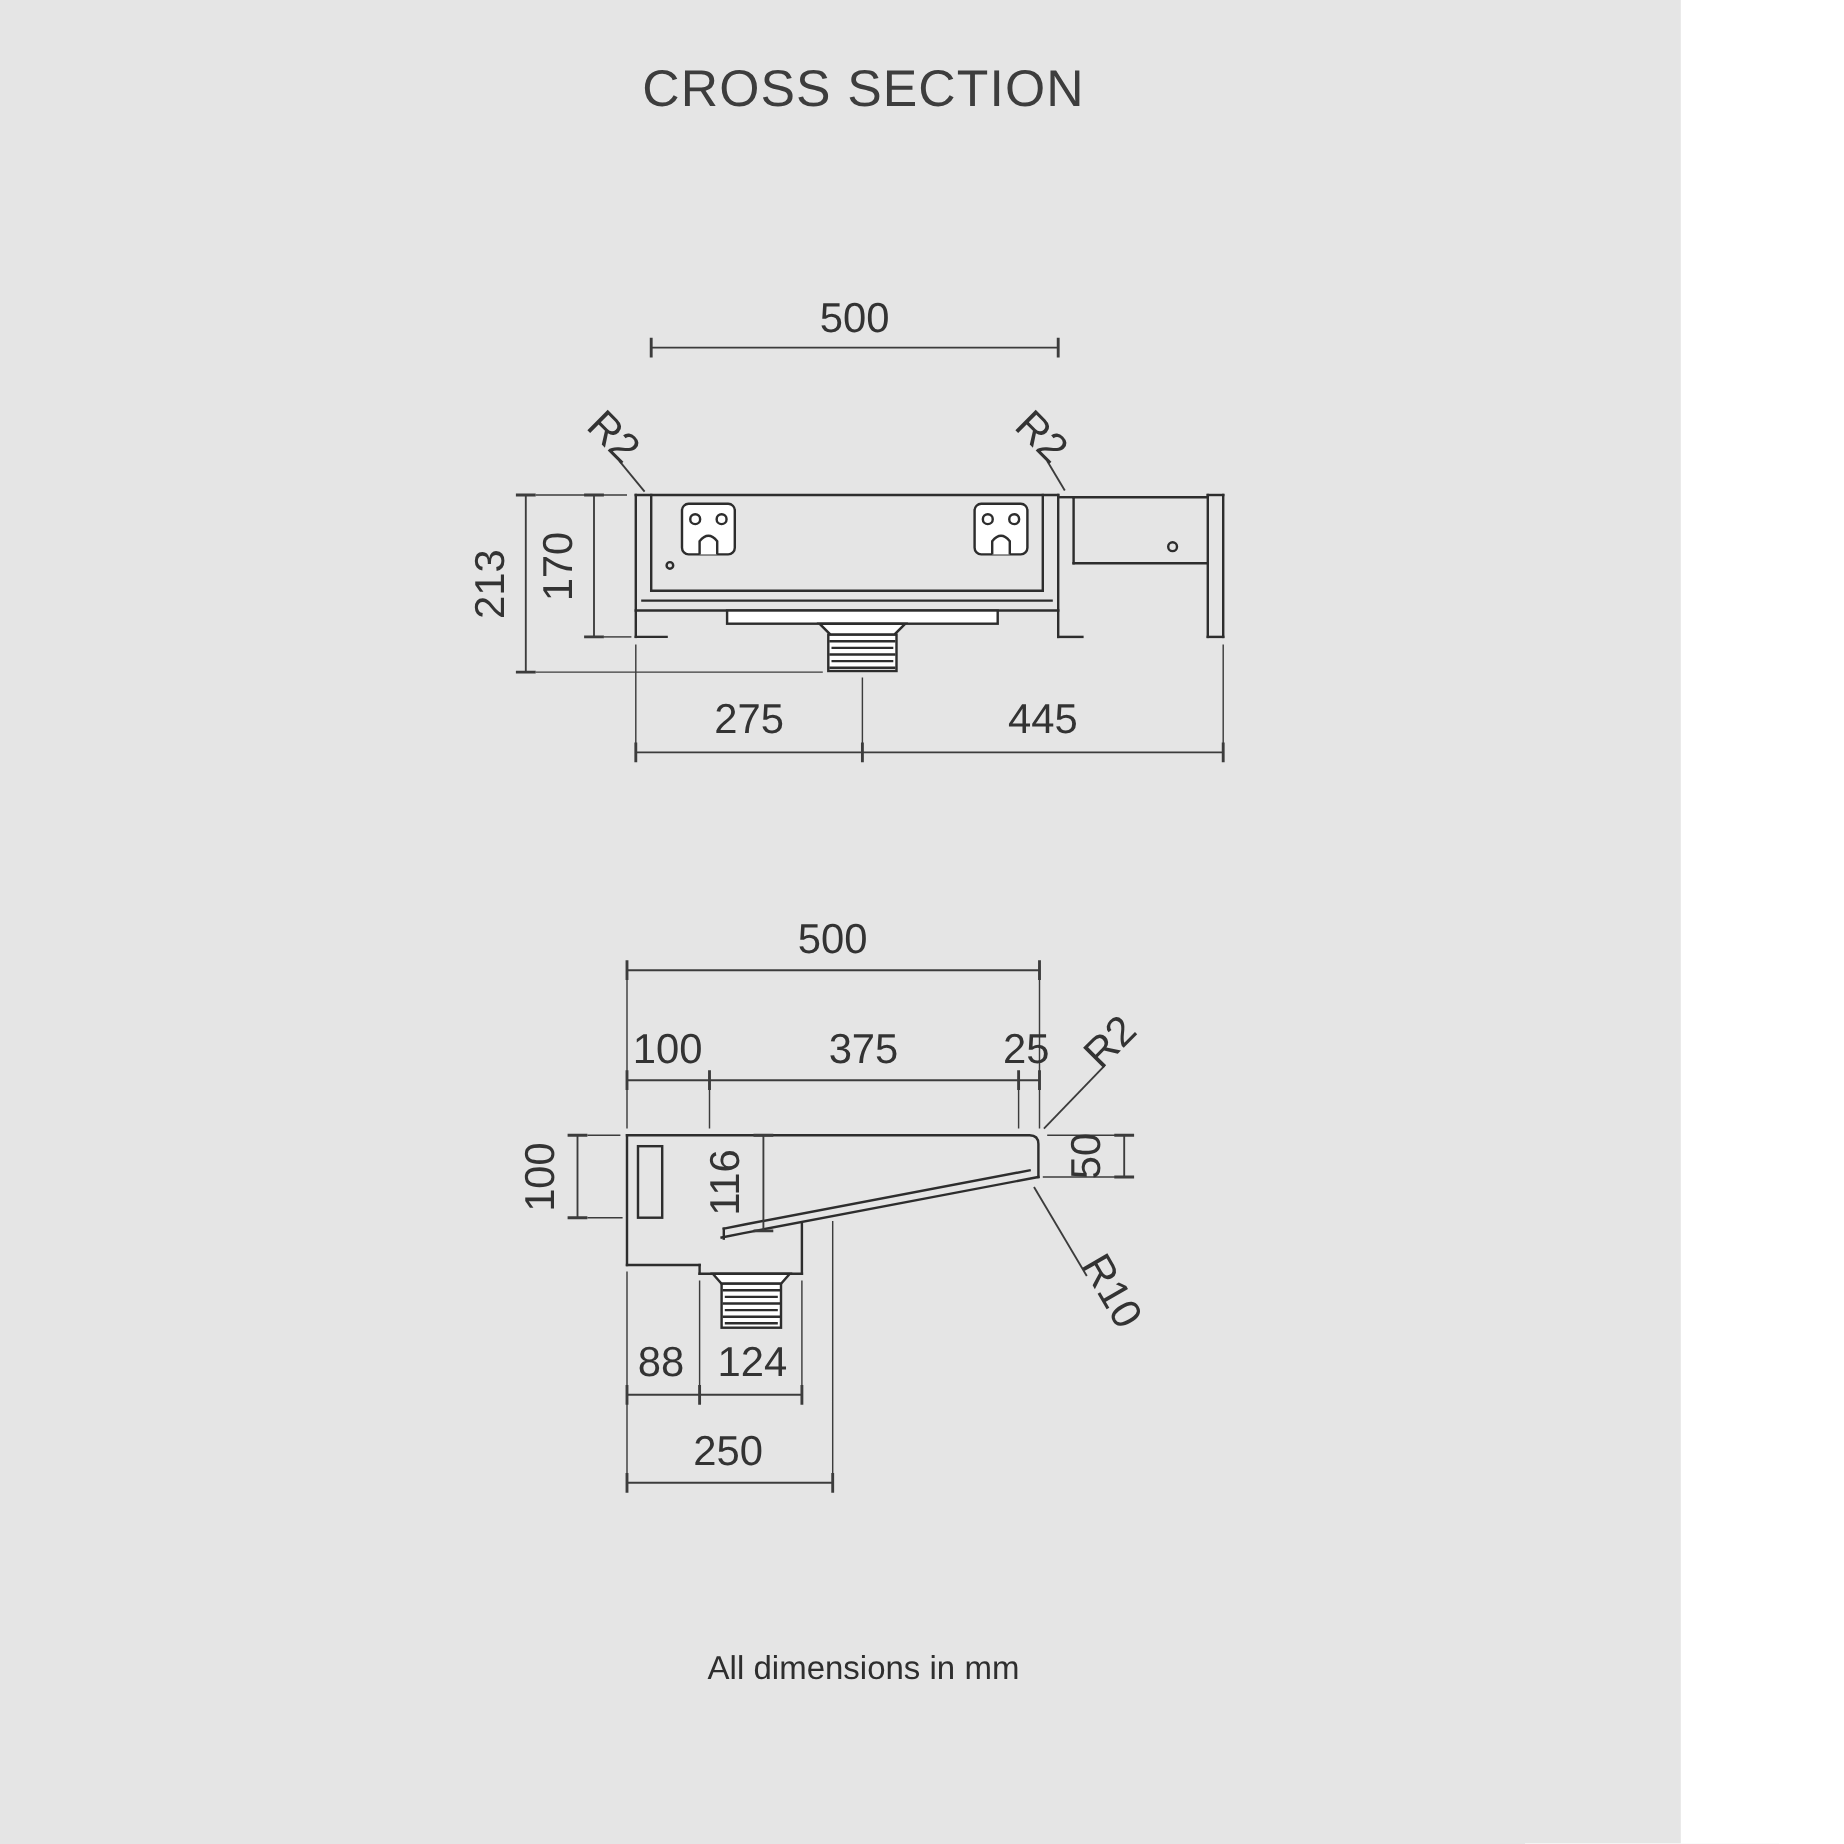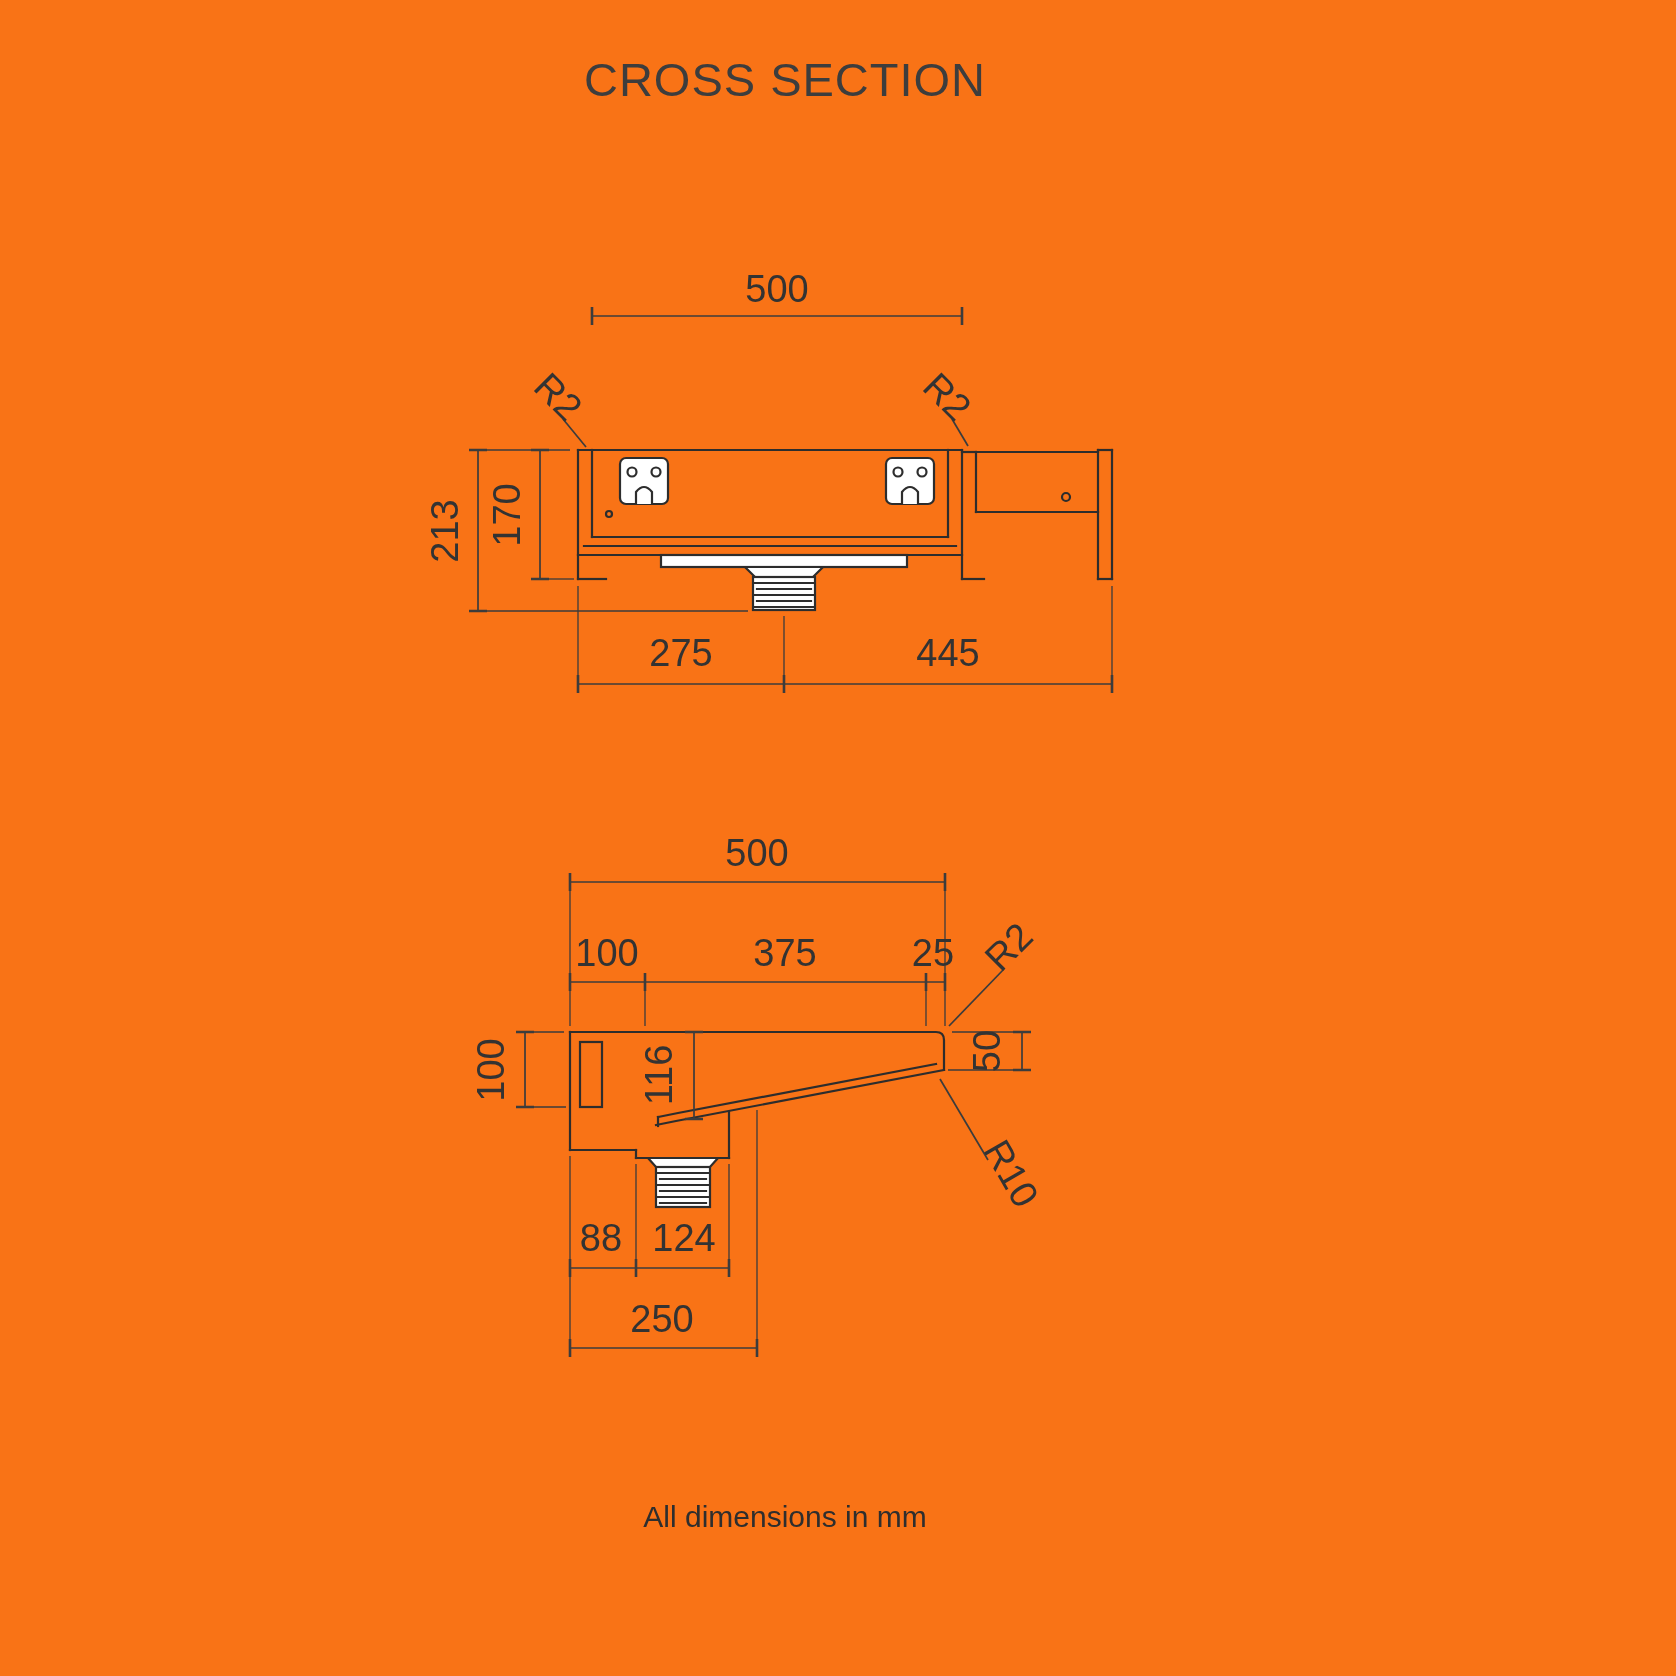--- a/index.html
+++ b/index.html
@@ -1,16 +1,16 @@
 <!DOCTYPE html>
 <html><head>
 <meta charset="utf-8">
 <style>
   html,body{margin:0;padding:0;background:#ffffff;}
-  .page{position:relative;width:1676px;height:1676px;background:#f97316;
+  .page{position:relative;width:1528px;height:1676px;background:#e5e5e5;
         font-family:"Liberation Sans",sans-serif;overflow:hidden;}
   .title{position:absolute;top:52px;left:-53px;width:1676px;text-align:center;
          font-size:47px;color:#3d3d3d;letter-spacing:1px;}
   .footer{position:absolute;top:1500px;left:-53px;width:1676px;text-align:center;
           font-size:30px;color:#2e2e2e;}
   svg{position:absolute;left:0;top:0;}
   .obj{fill:none;stroke:#2d2d2d;stroke-width:2.2;stroke-linecap:square;stroke-linejoin:miter;}
   .objfill{fill:#ffffff;stroke:#2d2d2d;stroke-width:2.2;stroke-linejoin:miter;}
   .dimline{fill:none;stroke:#3c3c3c;stroke-width:1.7;}
   .tick{fill:none;stroke:#3c3c3c;stroke-width:2.6;}

